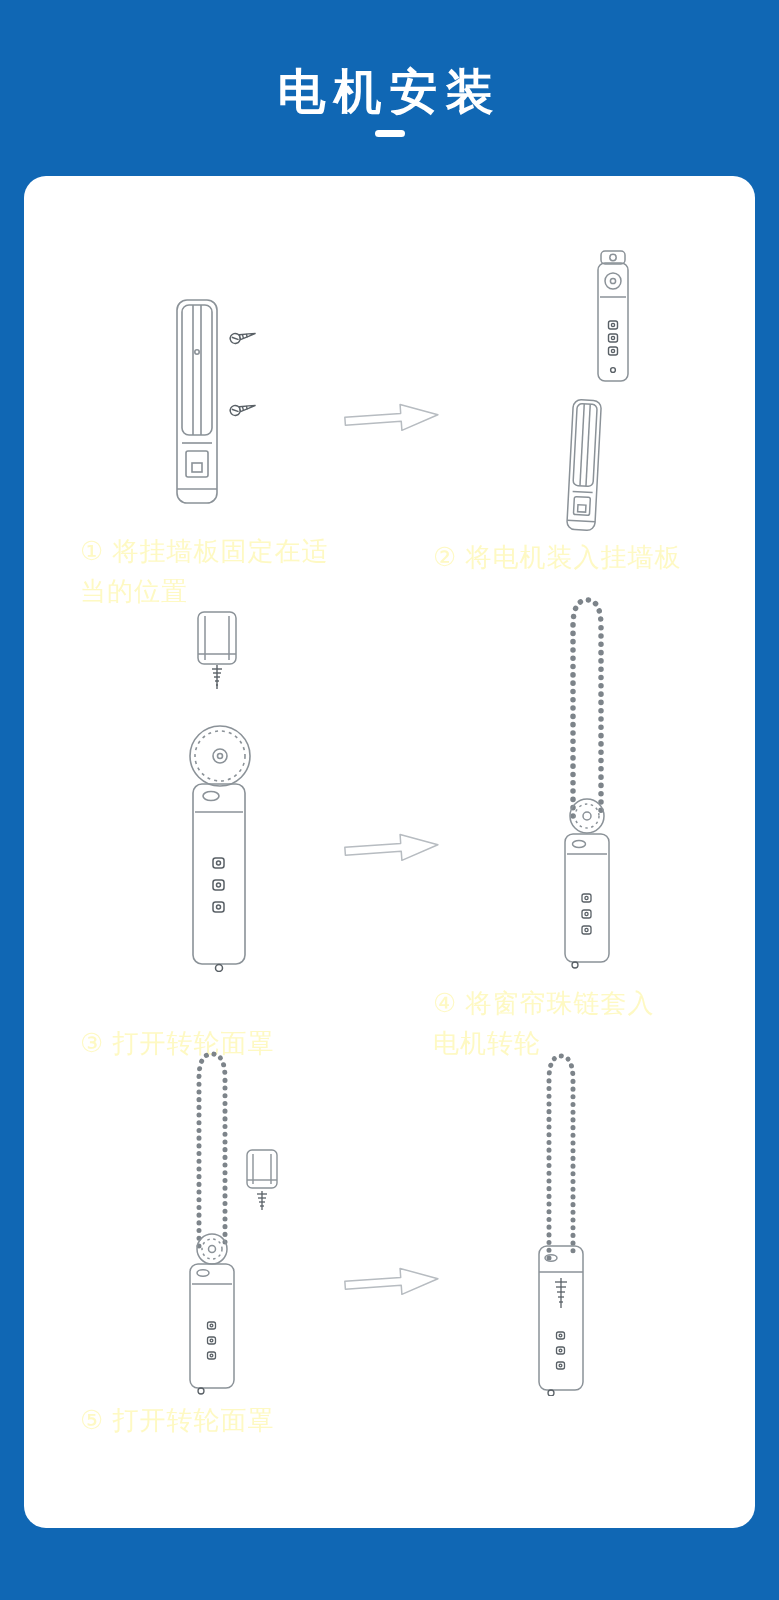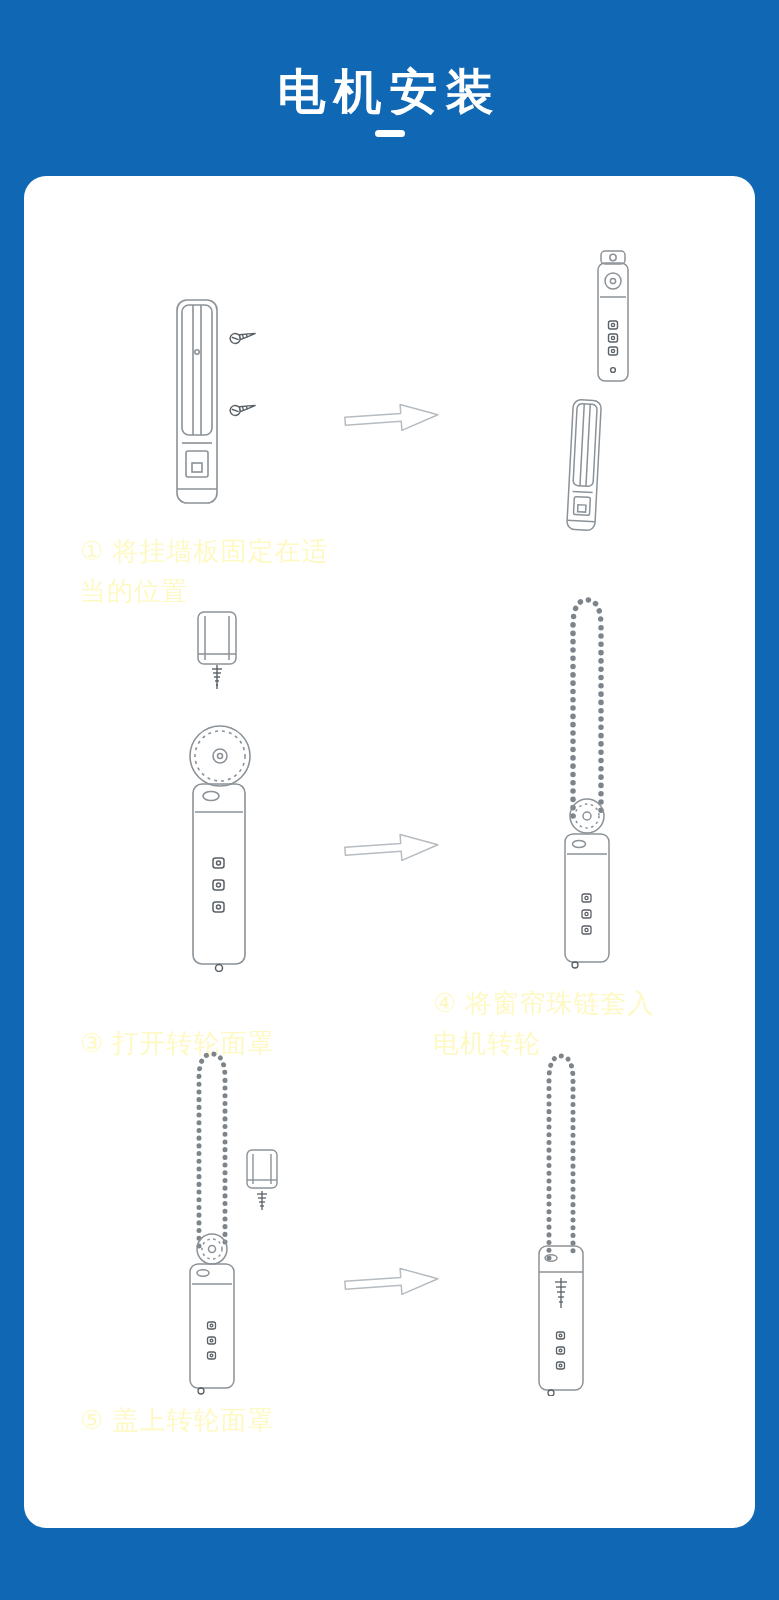--- a/index.html
+++ b/index.html
@@ -132,20 +132,21 @@
         <line x1="27" y1="6" x2="27" y2="88"></line>
         <line x1="14" y1="94" x2="34" y2="94"></line>
         <rect x="16" y="99" width="16" height="18" rx="2"></rect>
         <rect x="20" y="107" width="8" height="7"></rect>
         <line x1="10" y1="123" x2="38" y2="123"></line>
       </g>
     </svg>
   </div>
 
   <div class="caption" style="left:80px; top:531px; width:272px;">① 将挂墙板固定在适当的位置</div>
+  <div class="caption" style="left:433px; top:537px;">② 将电机装入挂墙板</div>
 
   <div class="fig" style="left:188px; top:607px; width:58px; height:95px;">
     <svg viewBox="0 0 58 95">
       <g stroke="#8b9298" fill="none" stroke-width="1.5">
         <rect x="10" y="5" width="38" height="52" rx="6"></rect>
         <line x1="17" y1="9" x2="17" y2="53"></line>
         <line x1="41" y1="9" x2="41" y2="53"></line>
         <line x1="10" y1="47" x2="48" y2="47"></line>
       </g>
       <g stroke="#596066" stroke-width="1.4" fill="none">
@@ -283,15 +284,15 @@
           <circle cx="55.5" cy="289.5" r="1.4"></circle>
         <rect x="51.5" y="301" width="8" height="7" rx="2"></rect>
           <circle cx="55.5" cy="304.5" r="1.4"></circle>
         <rect x="51.5" y="316" width="8" height="7" rx="2"></rect>
           <circle cx="55.5" cy="319.5" r="1.4"></circle>
         <circle cx="46" cy="347" r="3"></circle>
       </g>
     </svg>
   </div>
 
-  <div class="caption" style="left:80px; top:1400px;">⑤ 盖上转轮面罩</div>
+  <div class="caption" style="left:80px; top:1400px;">⑤ 打开转轮面罩</div>
 
 </div>
 
 </body></html>

